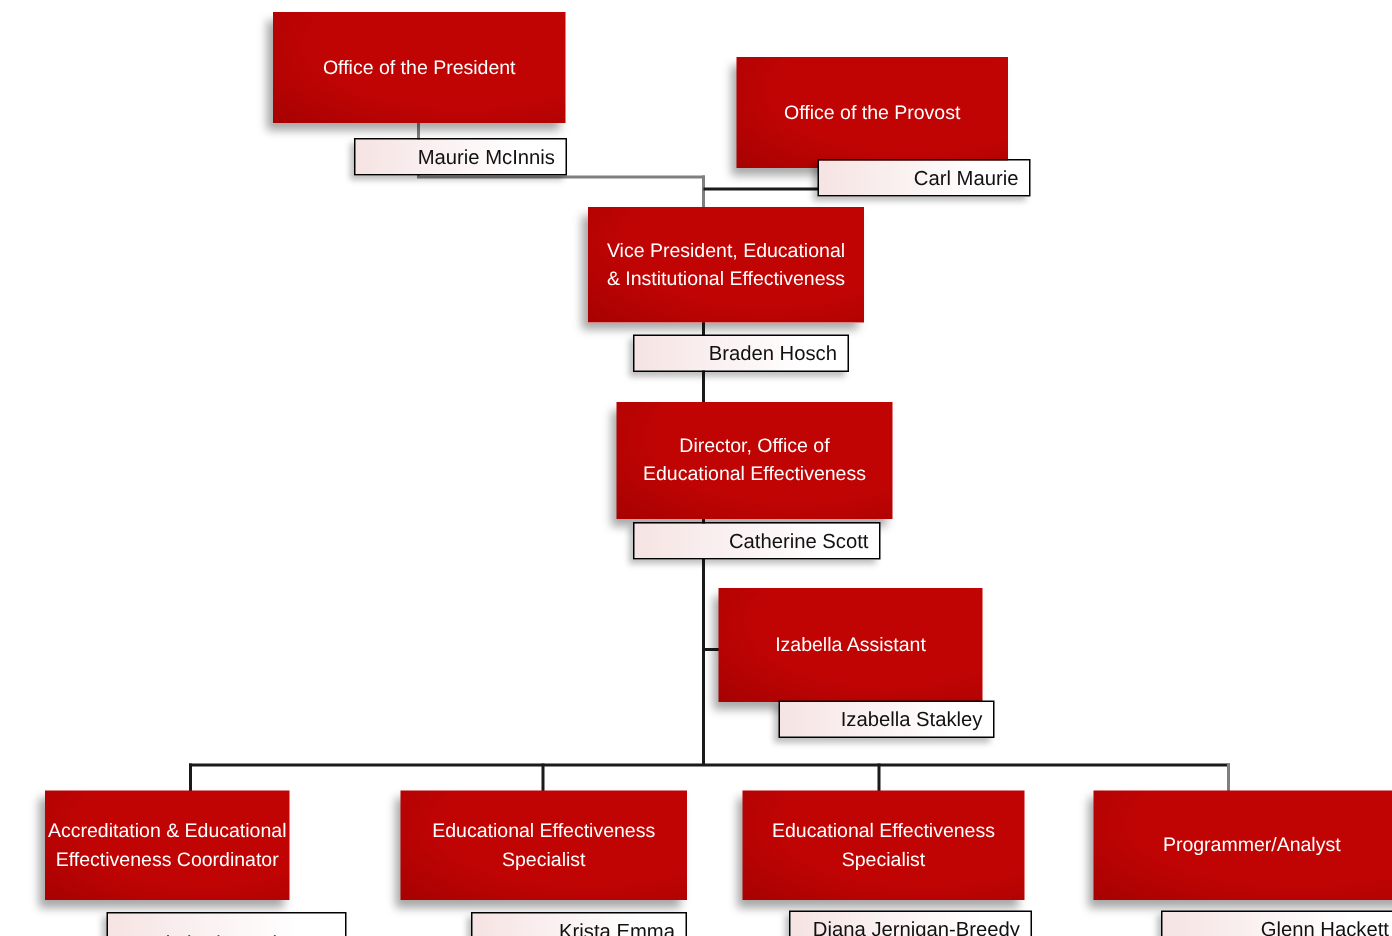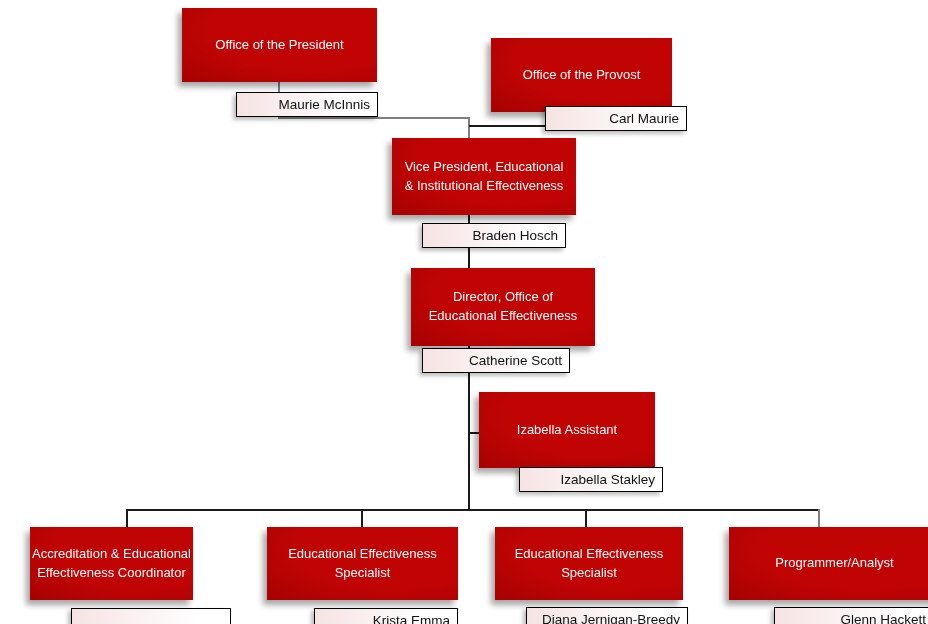--- a/index.html
+++ b/index.html
@@ -44,21 +44,21 @@
   .conn { position: absolute; z-index: 1; }
 
   
   .n1 .role-box { left:182px; top:8px;   width:195px; height:74px; }
   .n1 .name-tag { left:236px; top:78px;  width:142px; height:25px; }
   .n2 .role-box { left:491px; top:38px;  width:181px; height:74px; }
   .n2 .name-tag { left:545px; top:92px;  width:142px; height:25px; }
   .n3 .role-box { left:392px; top:138px; width:184px; height:77px; }
   .n3 .name-tag { left:422px; top:209px; width:144px; height:25px;text-align:right; }
   .n4 .role-box { left:391px; top:268px; width:184px; height:78px;margin-left:20px; }
-  .n4 .name-tag { left:422px; top:334px; width:148px; height:25px; }
+  .n4 .name-tag { left:422px; top:334px; width:165px; height:25px; }
   .n5 .role-box { left:479px; top:392px; width:176px; height:76px; }
   .n5 .name-tag { left:519px; top:453px; width:144px; height:25px;text-align:center; }
   .n6 .role-box { left:30px;  top:527px; width:163px; height:73px; }
   .n6 .name-tag { left:71px;  top:594px; width:160px; height:40px; }
   .n7 .role-box { left:267px; top:527px; width:191px; height:73px; }
   .n7 .name-tag { left:314px; top:594px; width:144px; height:25px; }
   .n8 .role-box { left:495px; top:527px; width:188px; height:73px; }
   .n8 .name-tag { left:526px; top:593px; width:162px; height:25px; }
   .n9 .role-box { left:729px; top:527px; width:211px; height:73px; }
   .n9 .name-tag { left:774px; top:593px; width:160px; height:25px; }

